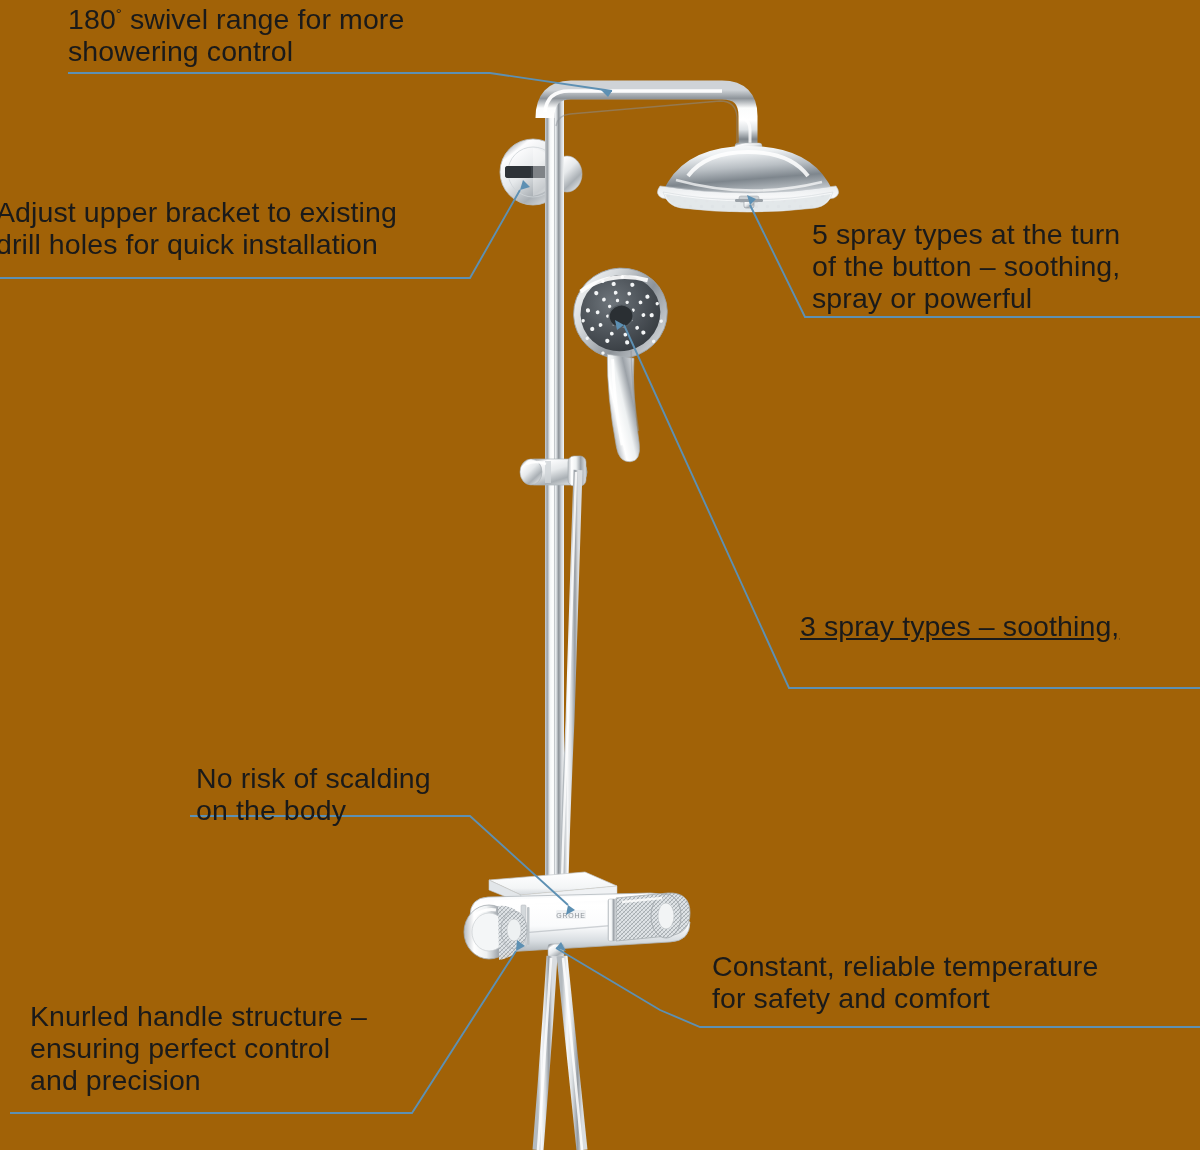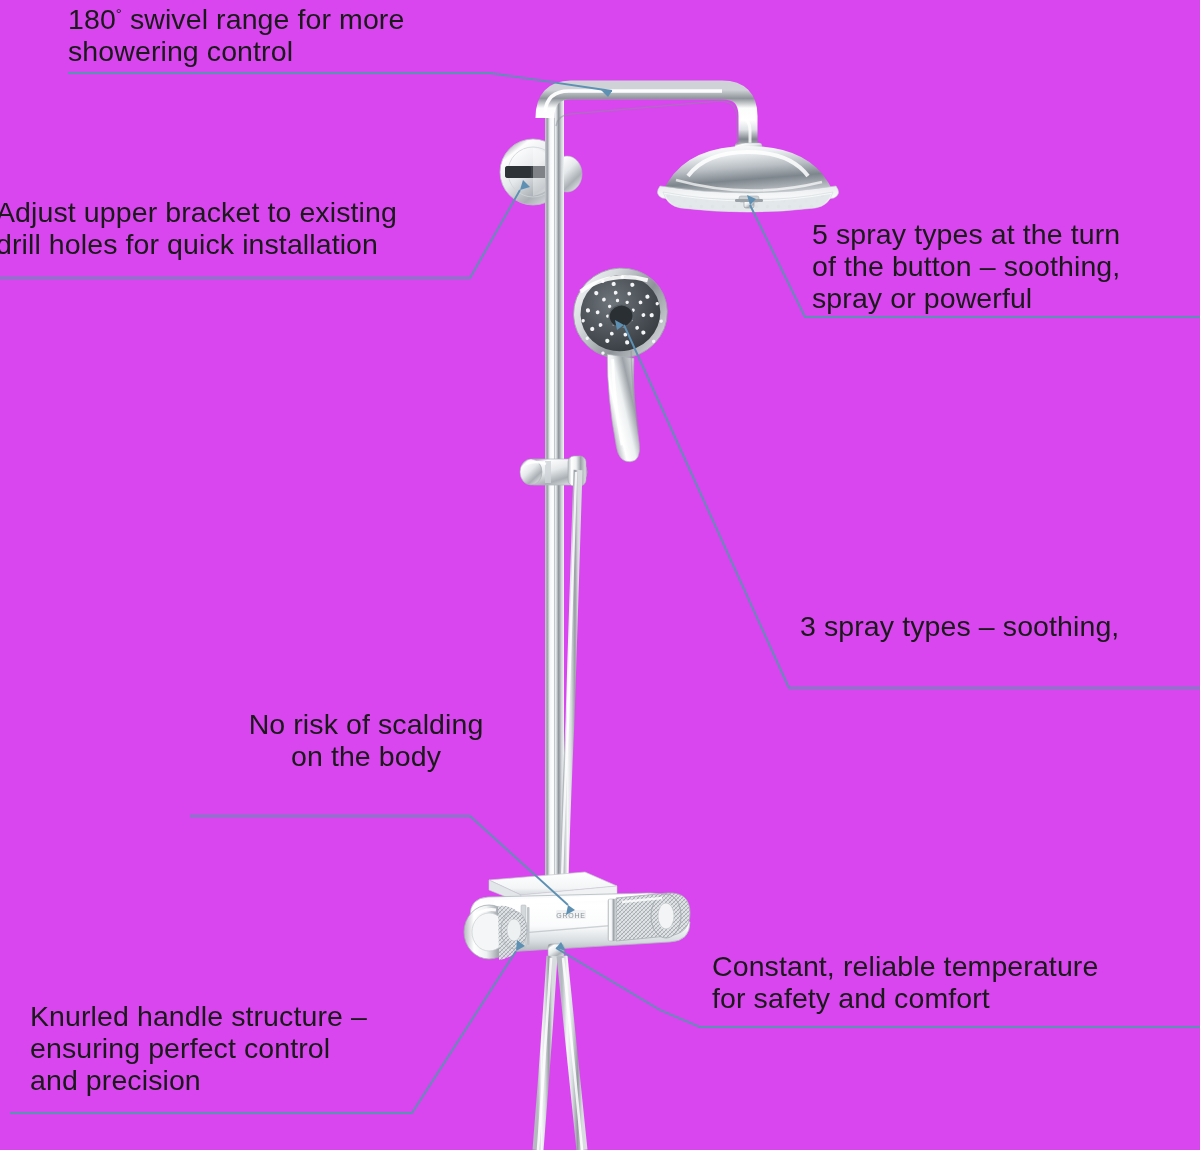--- a/index.html
+++ b/index.html
@@ -8,21 +8,21 @@
     padding: 0;
     background: #ffffff;
   }
   body {
     font-family: "Liberation Sans", sans-serif;
   }
   #stage {
     position: relative;
     width: 1200px;
     height: 1150px;
-    background: #d946ef;
+    background: #a16207;
     overflow: hidden;
   }
   #callout-lines {
     position: absolute;
     left: 0; top: 0;
     width: 1200px;
     height: 1150px;
     pointer-events: none;
     z-index: 5;
   }
@@ -39,22 +39,22 @@
     z-index: 8;
     color: #1a1a1a;
     font-size: 28.5px;
     line-height: 32px;
     letter-spacing: 0.1px;
     white-space: pre-line;
   }
   .c-swivel   { left: 68px;  top: -2px;  width: 470px; }
   .c-bracket  { left: -4px;  top: 196px; width: 510px; }
   .c-spray-head { left: 812px; top: 218px; width: 390px; }
-  .c-spray-hand { left: 800px; top: 610px; width: 400px; }
-  .c-scald    { left: 196px; top: 708px; width: 340px; text-align: center; }
+  .c-spray-hand { left: 800px; top: 610px; width: 400px; text-decoration: underline; }
+  .c-scald    { left: 196px; top: 762px; width: 340px; }
   .c-temp     { left: 712px; top: 950px; width: 470px; }
   .c-knurled  { left: 18px;  top: 1000px; width: 420px; margin-left: 12px; }
   .deg {
     font-size: 15px;
     vertical-align: 10px;
     letter-spacing: 0;
   }
 </style>
 </head>
 <body>

